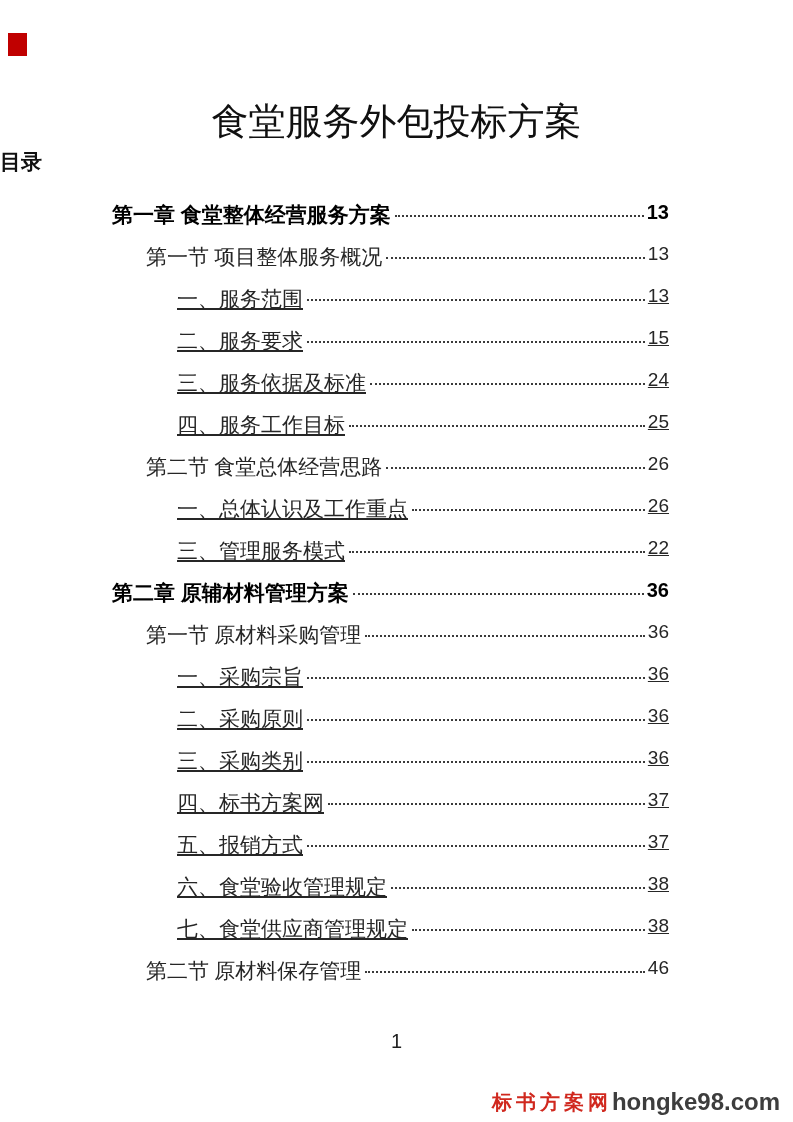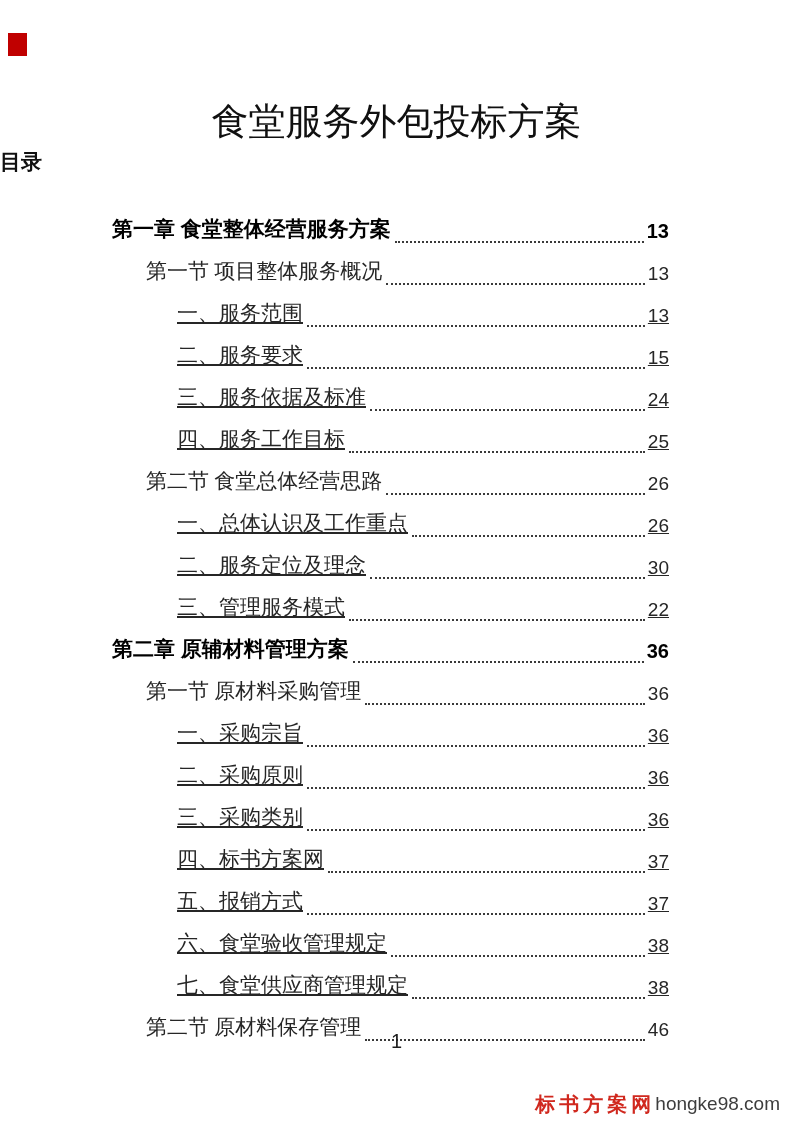--- a/index.html
+++ b/index.html
@@ -34,21 +34,21 @@
   .toc-heading{
     position:absolute;top:148px;left:0;right:0;
     text-align:left;
     font-size:21px;font-weight:bold;
     color:#101010;
   }
   .toc{
     position:absolute;top:201px;left:112px;width:557px;
   }
   .toc-row{
-    display:flex;align-items:flex-end;
+    display:flex;align-items:flex-start;
     height:42px;
     font-size:21px;
     color:#262626;
   }
   .toc-row .label{white-space:nowrap;}
   .toc-row .dots{
     flex:1;
     height:14px;
     margin:0 3px 0 4px;
     border-bottom:2px dotted #3a3a3a;
@@ -81,22 +81,22 @@
   .wm-name{
     font-family:"Liberation Sans","DejaVu Sans",sans-serif;
     font-weight:bold;
     font-size:20px;
     letter-spacing:4px;
     color:var(--brand-red);
     white-space:nowrap;
   }
   .wm-url{
     font-family:"Liberation Sans","DejaVu Sans",sans-serif;
-    font-weight:normal;
-    font-size:19px;
+    font-weight:bold;
+    font-size:24px;
     color:var(--url-gray);
     white-space:nowrap;
   }
 </style>
 </head>
 <body>
 
 <div class="page">
 
   <div class="corner-mark"></div>
@@ -139,25 +139,20 @@
       </div>
       <div class="toc-row section">
         <span class="label">第二节 食堂总体经营思路</span>
         <span class="dots"></span>
         <span class="pg">26</span>
       </div>
       <div class="toc-row item">
         <span class="label">一、总体认识及工作重点</span>
         <span class="dots"></span>
         <span class="pg">26</span>
-      </div>
-      <div class="toc-row item">
-        <span class="label">二、服务定位及理念</span>
-        <span class="dots"></span>
-        <span class="pg">30</span>
       </div>
       <div class="toc-row item">
         <span class="label">三、管理服务模式</span>
         <span class="dots"></span>
         <span class="pg">22</span>
       </div>
       <div class="toc-row chapter">
         <span class="label">第二章 原辅材料管理方案</span>
         <span class="dots"></span>
         <span class="pg">36</span>

